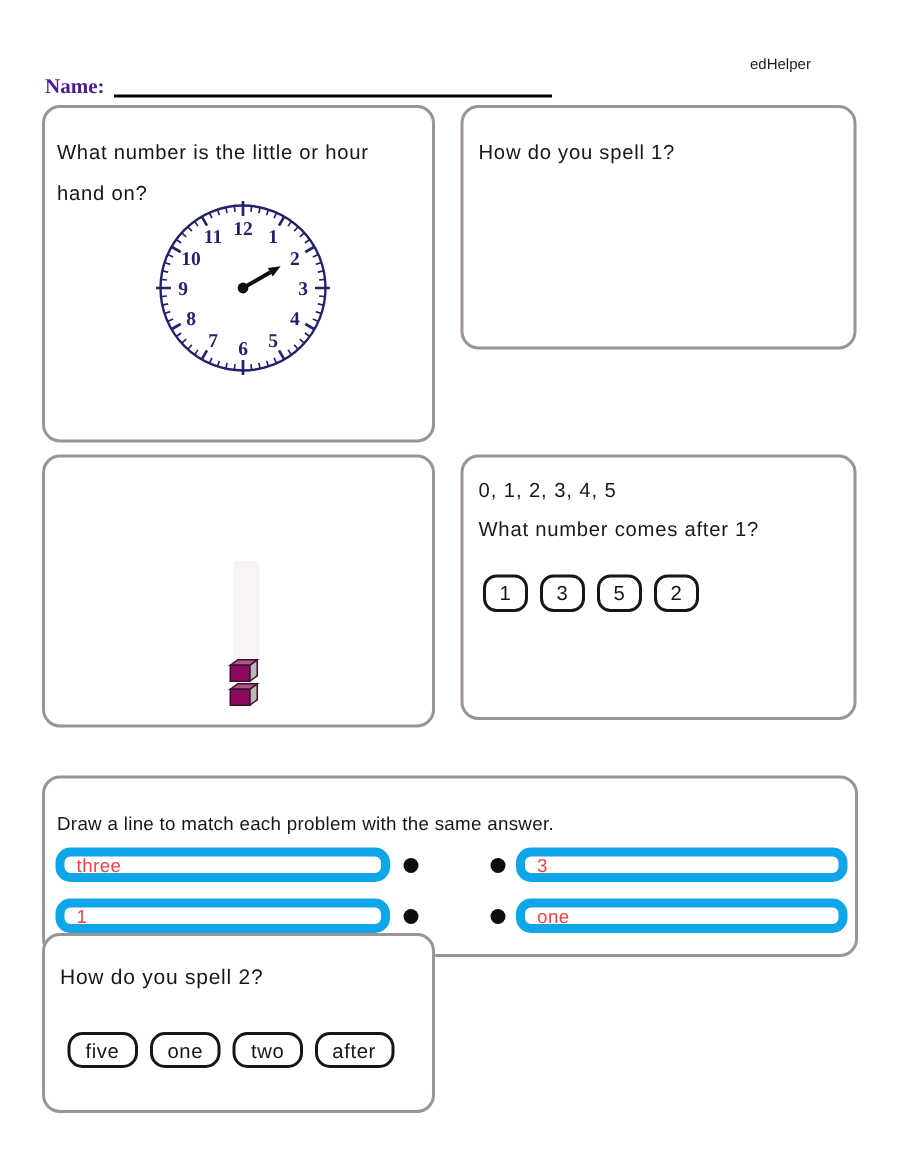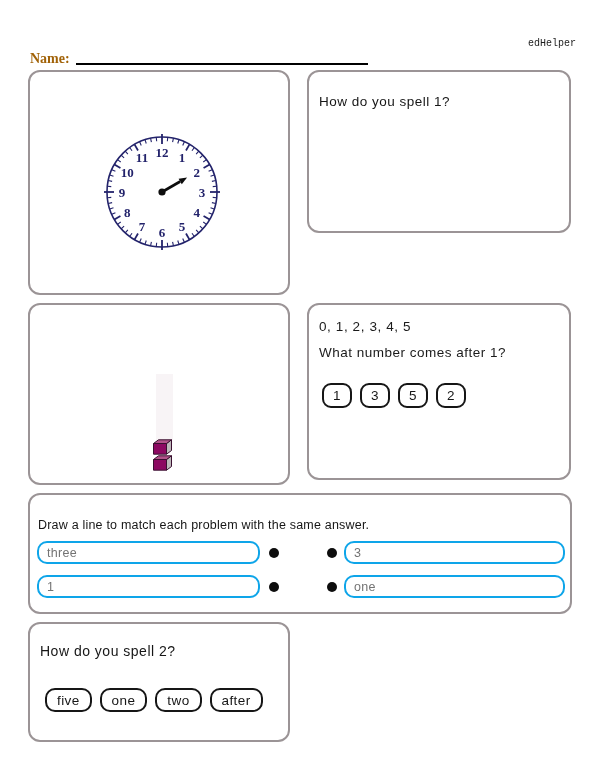--- a/index.html
+++ b/index.html
@@ -2,40 +2,40 @@
 <html><head>
 <meta charset="utf-8">
 <style>
   * { margin:0; padding:0; box-sizing:border-box; }
   html,body { background:#ffffff; }
   .page {
     position:relative; width:600px; height:776px; background:#ffffff;
     font-family:"Liberation Sans", sans-serif; color:#1a1a1a; overflow:hidden;
   }
   .brand {
-    position:absolute; left:528px; top:38px;
-    font-family:Liberation Mono, monospace; font-size:10px; color:#1c1c1c;
+    position:absolute; left:500px; top:38px;
+    font-family:Liberation Sans, sans-serif; font-size:10px; color:#1c1c1c;
   }
   .name-label {
     position:absolute; left:30px; top:51px;
-    font-family:"Liberation Serif", serif; font-weight:bold; font-size:14px; color:#a16207;
+    font-family:"Liberation Serif", serif; font-weight:bold; font-size:14px; color:#4c1d95;
   }
   .name-line {
     position:absolute; left:76px; top:47px; width:292px; height:18px;
     border-bottom:2px solid #000;
   }
   .box {
     position:absolute; background:#fff;
     border:2px solid #9b9496; border-radius:12px;
   }
   .box-clock  { left:28px;  top:70px;  width:262px; height:225px; padding:16px 8px 0 8px; }
   .box-spell1 { left:307px; top:70px;  width:264px; height:163px; padding:16px 8px 0 10px; }
   .box-count  { left:28px;  top:303px; width:262px; height:182px; padding:16px 8px 0 8px; }
   .box-seq    { left:307px; top:303px; width:264px; height:177px; padding:14px 8px 14px 10px; }
-  .box-match  { left:28px;  top:493px; width:544px; height:121px; padding:22px 0 0 7px; }
+  .box-match  { left:28px;  top:517px; width:544px; height:121px; padding:22px 0 0 7px; }
   .box-spell2 { left:28px;  top:622px; width:262px; height:120px; padding:14px 0 0 10px; }
 
   .q-text { font-size:13.5px; letter-spacing:0.5px; line-height:27px; color:#161616; }
   .q-text.small { font-size:12.5px; letter-spacing:0.2px; line-height:16px; }
   .q-text.med { font-size:14px; letter-spacing:0.5px; }
 
   .clock-wrap { position:absolute; left:67px; top:55px; width:130px; height:130px; }
 
   .seq-given { font-size:13.5px; letter-spacing:0.6px; }
   .seq-question { margin-top:11px; font-size:13.5px; letter-spacing:0.5px; }
@@ -45,23 +45,23 @@
     display:inline-flex; align-items:center; justify-content:center;
     border:2px solid #161616; border-radius:9px; background:#fff;
     font-size:13.5px; letter-spacing:0.4px; color:#161616;
   }
   .choice-row.words { margin-left:5px; }
   .choice-row.words .choice-pill { height:24px; border-radius:10px; border-width:2.5px; padding:0 10px; }
 
   .match-row { display:flex; align-items:center; margin-top:8px; }
   .match-row + .match-row { margin-top:11px; }
   .match-pill {
-    height:23px; border:2px solid #0ea5e9; border-radius:10px; background:#fff;
+    height:23px; border:6px solid #0ea5e9; border-radius:10px; background:#fff;
     display:flex; align-items:center; padding-left:8px;
-    font-size:12.5px; letter-spacing:0.3px; color:#737373;
+    font-size:12.5px; letter-spacing:0.3px; color:#ef4444;
   }
   .match-pill.left  { width:223px; }
   .match-pill.right { width:221px; margin-left:7px; }
   .dot { width:10px; height:10px; border-radius:50%; background:#0d0d0d; flex:0 0 auto; }
   .dot.d-left  { margin-left:9px; }
   .dot.d-right { margin-left:48px; }
 
   .cube-ghost { position:absolute; left:126px; top:69px; width:17px; height:66px; background:#f8f4f6; }
   .cube-stack { position:absolute; left:122px; top:134px; line-height:0; }
   .cube-stack svg { display:block; margin-bottom:0px; }
@@ -70,20 +70,21 @@
 <body>
 
 <div class="page">
 
   <div class="brand">edHelper</div>
 
   <span class="name-label">Name:</span>
   <div class="name-line"></div>
 
   <section class="box box-clock">
+    <p class="q-text">What number is the little or hour hand on?</p>
     <div class="clock-wrap">
       <svg id="clock-svg" width="130" height="130" viewBox="0 0 130 130">
         <circle cx="65" cy="65" r="55" fill="none" stroke="#23236b" stroke-width="1.6"></circle>
         <g id="clock-ticks">
             <line x1="65.00" y1="17.00" x2="65.00" y2="7.00" stroke="#23236b" stroke-width="1.8"></line>
             <line x1="70.33" y1="14.28" x2="70.75" y2="10.30" stroke="#23236b" stroke-width="1.1"></line>
             <line x1="75.60" y1="15.11" x2="76.44" y2="11.20" stroke="#23236b" stroke-width="1.1"></line>
             <line x1="80.76" y1="16.50" x2="82.00" y2="12.69" stroke="#23236b" stroke-width="1.1"></line>
             <line x1="85.74" y1="18.41" x2="87.37" y2="14.75" stroke="#23236b" stroke-width="1.1"></line>
             <line x1="89.00" y1="23.43" x2="92.50" y2="17.37" stroke="#23236b" stroke-width="1.8"></line>

